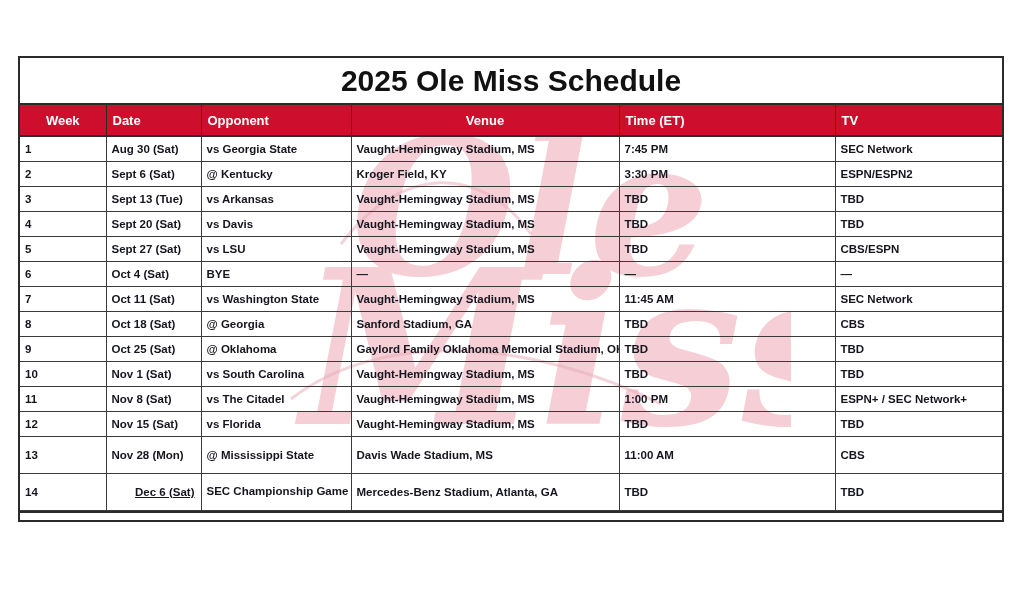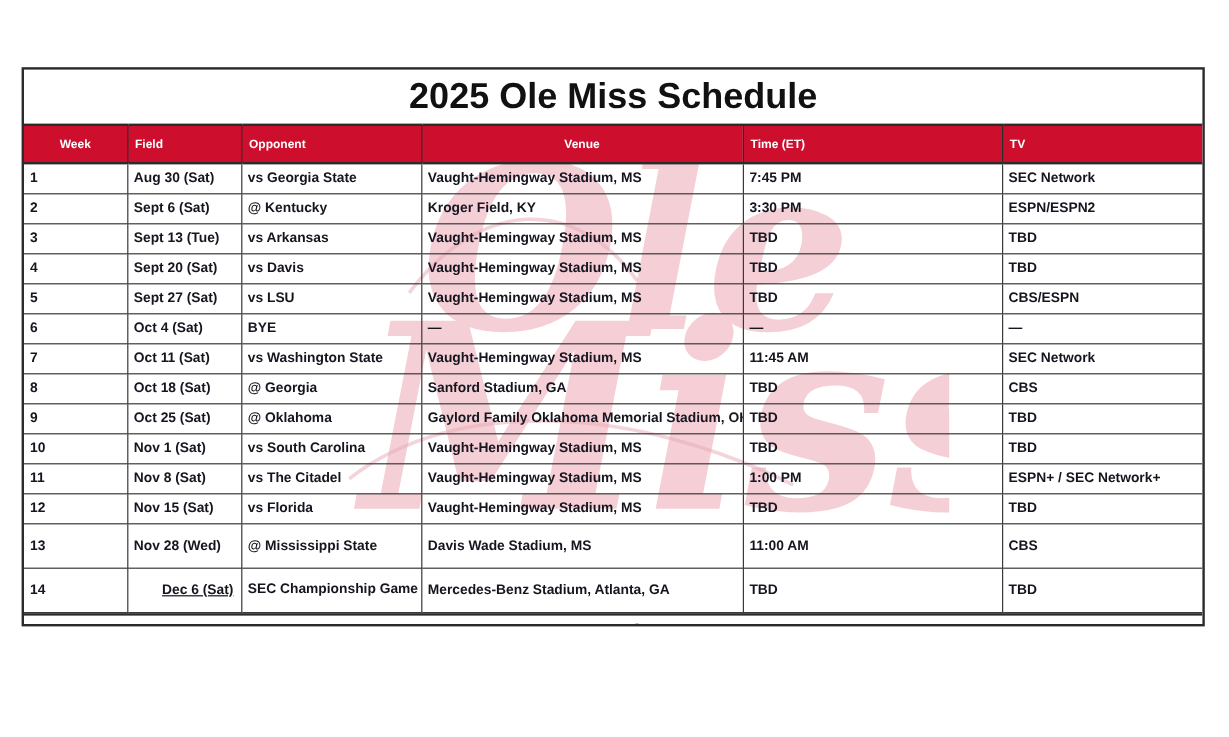--- a/index.html
+++ b/index.html
@@ -73,21 +73,21 @@
   table.sched col.c-week   { width: 86px;  }
   table.sched col.c-date   { width: 95px;  }
   table.sched col.c-opp    { width: 150px; }
   table.sched col.c-venue  { width: 268px; }
   table.sched col.c-time   { width: 216px; }
   table.sched col.c-tv     { width: 167px; }
 
   table.sched thead th {
     background: #ce0e2d;
     color: #ffffff;
-    font-size: 10px;
+    font-size: 13px;
     font-weight: bold;
     text-align: left;
     padding: 4px 0 4px 6px;
     height: 22px;
     border-left: 1px solid #2b2b2b;
     border-right: 1px solid #2b2b2b;
     border-top: 2px solid #2b2b2b;
     border-bottom: 2px solid #2b2b2b;
     white-space: nowrap;
   }
@@ -165,21 +165,21 @@
       <col class="c-week">
         <col class="c-date">
         <col class="c-opp">
       <col class="c-venue">
         <col class="c-time">
         <col class="c-tv">
     </colgroup>
     <thead>
       <tr>
         <th class="center first">Week</th>
-        <th>Field</th>
+        <th>Date</th>
         <th>Opponent</th>
         <th class="center">Venue</th>
         <th>Time (ET)</th>
         <th class="last">TV</th>
       </tr>
     </thead>
     <tbody>
         <tr>
           <td class="first">1</td>
           <td>Aug 30 (Sat)</td>
@@ -271,21 +271,21 @@
         <tr>
           <td class="first">12</td>
           <td>Nov 15 (Sat)</td>
           <td>vs Florida</td>
           <td>Vaught-Hemingway Stadium, MS</td>
           <td>TBD</td>
           <td class="last">TBD</td>
         </tr>
         <tr class="tall">
           <td class="first">13</td>
-          <td>Nov 28 (Wed)</td>
+          <td>Nov 28 (Mon)</td>
           <td>@ Mississippi State</td>
           <td>Davis Wade Stadium, MS</td>
           <td>11:00 AM</td>
           <td class="last">CBS</td>
         </tr>
         <tr class="tall">
           <td class="first">14</td>
           <td class="right">Dec 6 (Sat)</td>
           <td class="wrap">SEC Championship Game</td>
           <td>Mercedes-Benz Stadium, Atlanta, GA</td>

